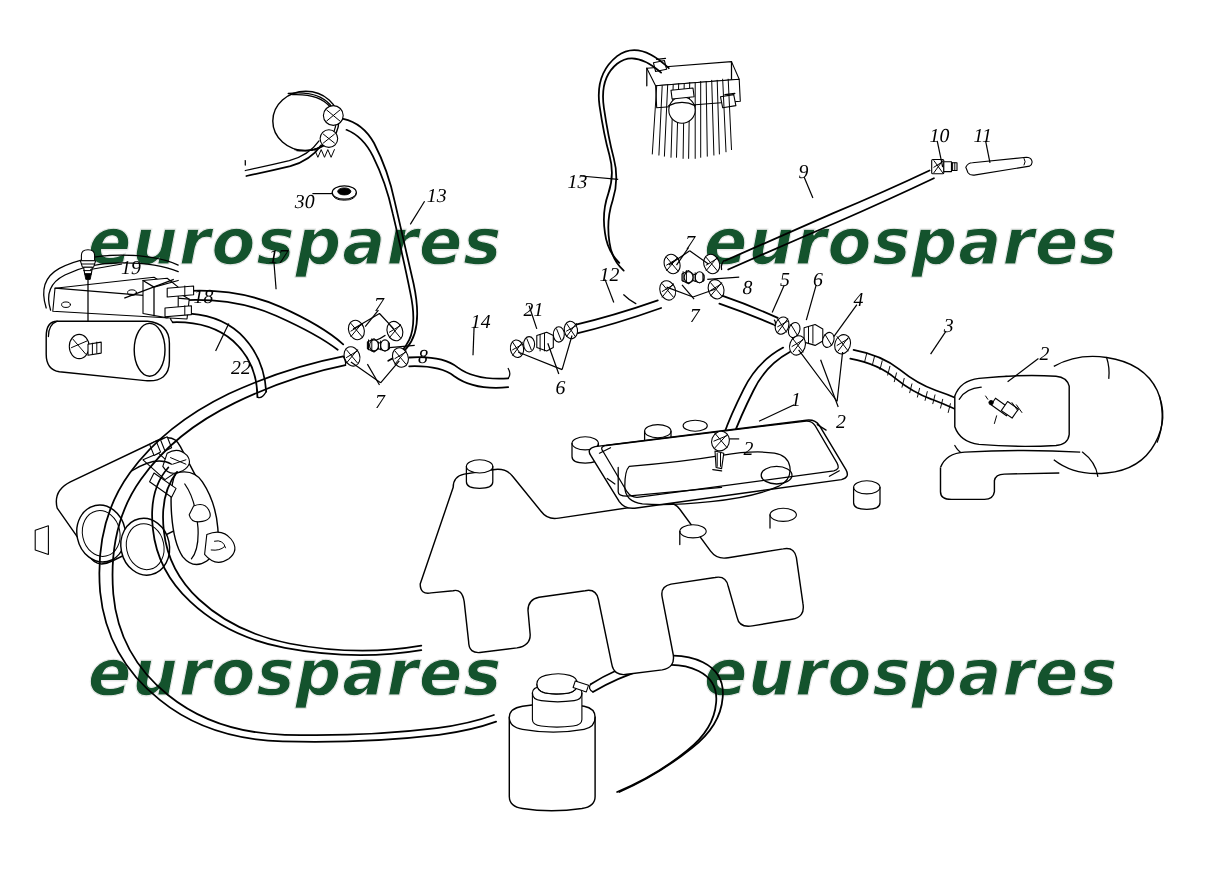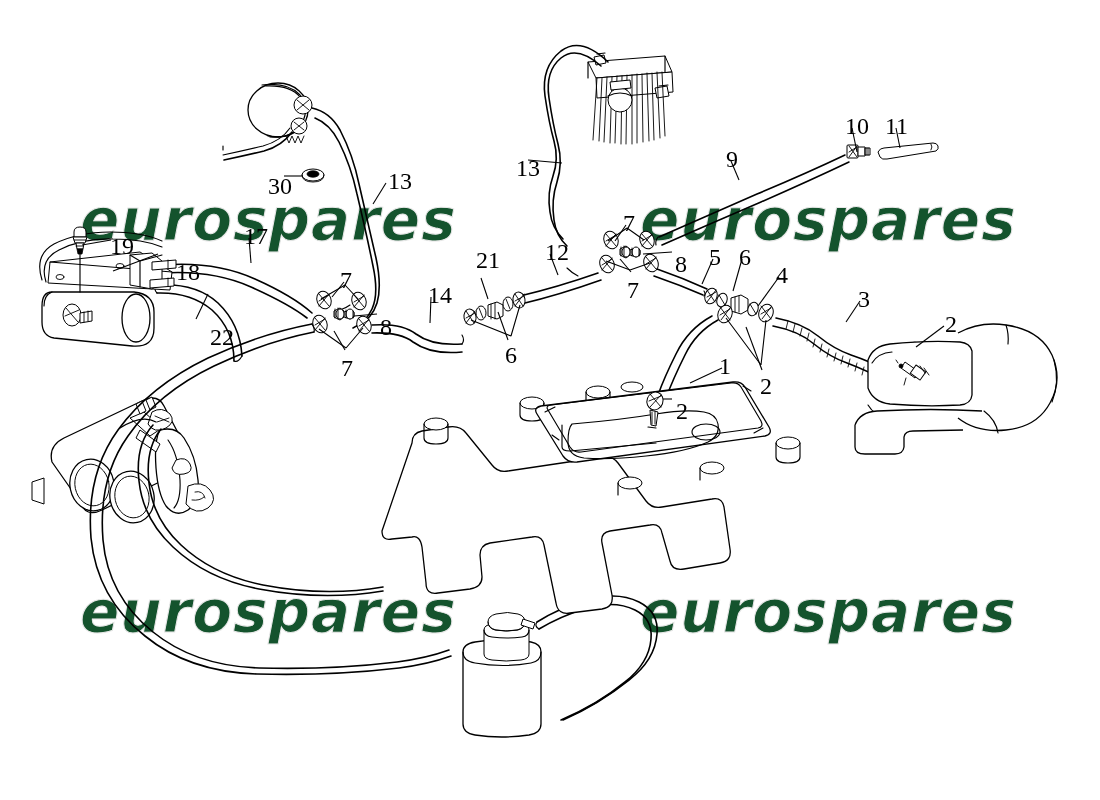--- a/index.html
+++ b/index.html
@@ -6,21 +6,21 @@
   body{width:1100px;height:800px;overflow:hidden;
        font-family:"Liberation Serif", serif;}
   #stage{position:relative;width:1100px;height:800px;background:#fff;}
   #stage svg{position:absolute;left:0;top:0;}
   .wm{position:absolute;font-family:"DejaVu Sans", sans-serif;font-weight:700;
       font-style:italic;letter-spacing:1px;color:#14532d;
       -webkit-text-stroke:1px #e8e8e8;
       text-shadow:0 1px 0 #fafafa;
       user-select:none;white-space:nowrap;}
   .callout{position:absolute;font-family:"Liberation Serif", serif;
-           font-size:24px;color:#000;line-height:1;user-select:none;}
+           font-size:18px;color:#000;line-height:1;user-select:none;font-style:italic;}
 </style>
 </head>
 <body>
 
 <div id="stage">
 
   <div id="wm-layer">
       <div class="wm" style="left: 80px; top: 186px; font-size: 58px;">eurospares</div>
       <div class="wm" style="left: 640px; top: 186px; font-size: 58px;">eurospares</div>
       <div class="wm" style="left: 80px; top: 578px; font-size: 58px;">eurospares</div>
@@ -483,17 +483,17 @@
       <div class="callout" style="left: 845px; top: 114px;">10</div>
       <div class="callout" style="left: 885px; top: 114px;">11</div>
       <div class="callout" style="left: 545px; top: 240px;">12</div>
       <div class="callout" style="left: 516px; top: 156px;">13</div>
       <div class="callout" style="left: 428px; top: 283px;">14</div>
       <div class="callout" style="left: 388px; top: 169px;">13</div>
       <div class="callout" style="left: 244px; top: 224px;">17</div>
       <div class="callout" style="left: 160px; top: 260px; margin-left: 16px;">18</div>
       <div class="callout" style="left: 110px; top: 234px;">19</div>
       <div class="callout" style="left: 268px; top: 174px;">30</div>
-      <div class="callout" style="left: 476px; top: 248px;">21</div>
+      <div class="callout" style="left: 476px; top: 272px;">21</div>
       <div class="callout" style="left: 190px; top: 325px; margin-left: 20px;">22</div>
     </div>
 
 </div>
 
 </body></html>

